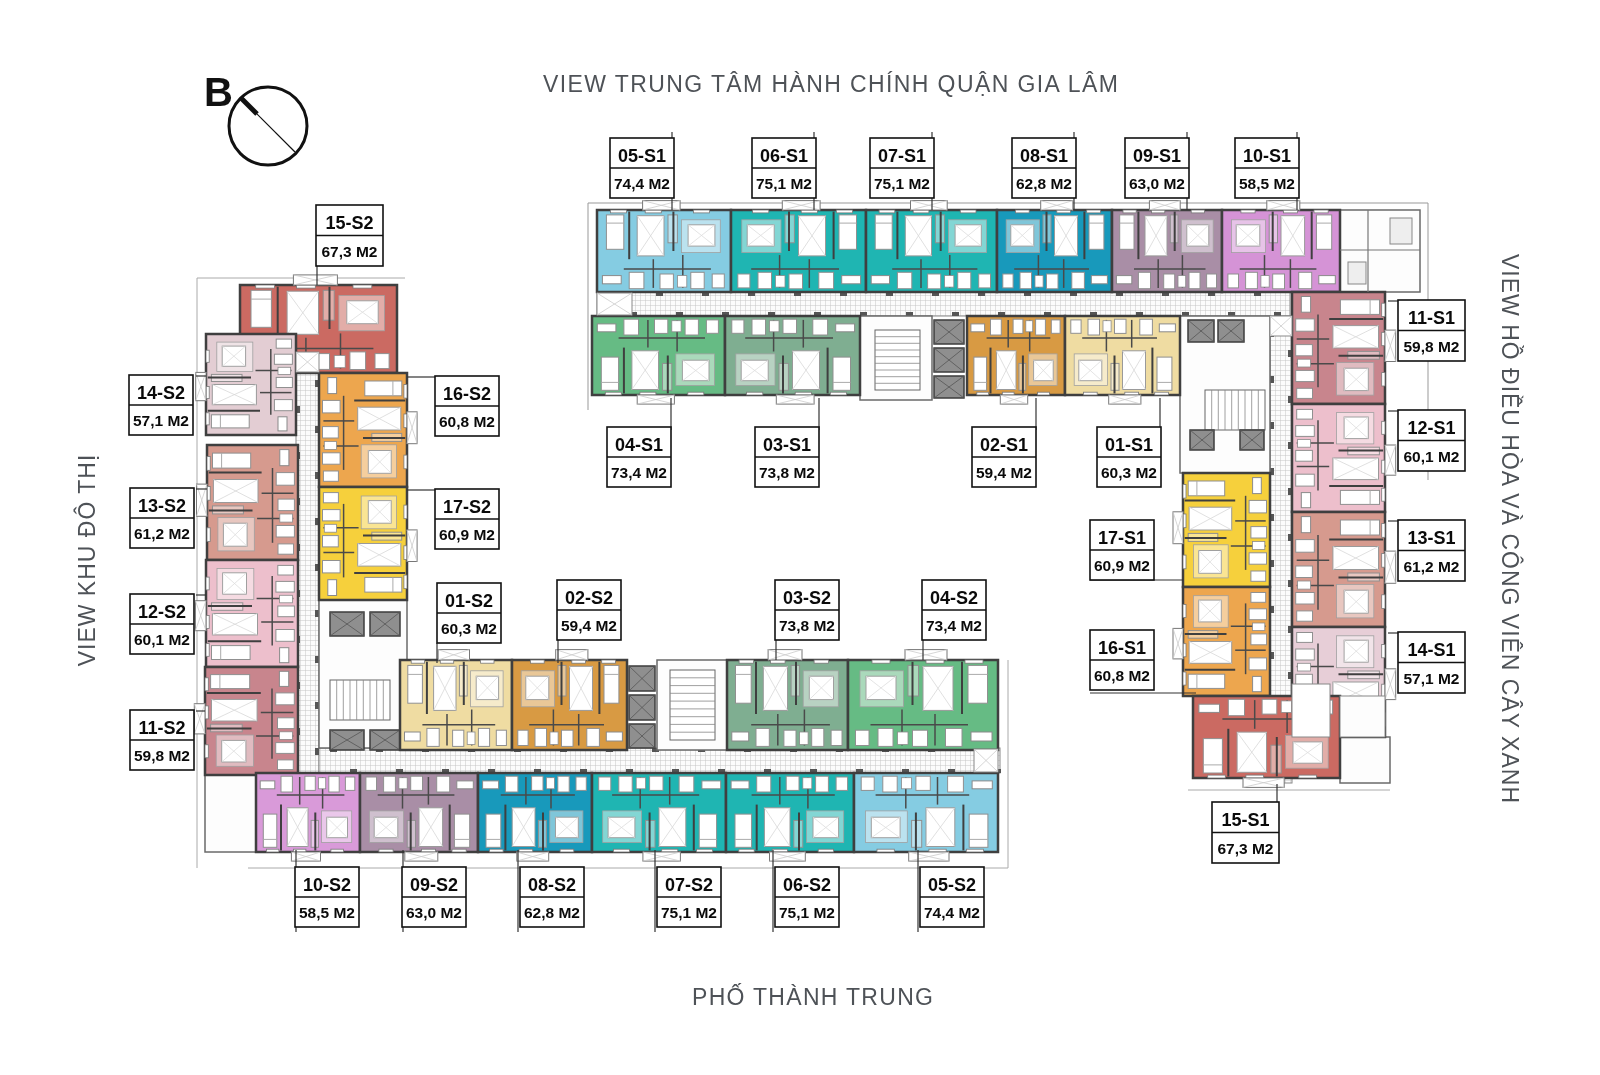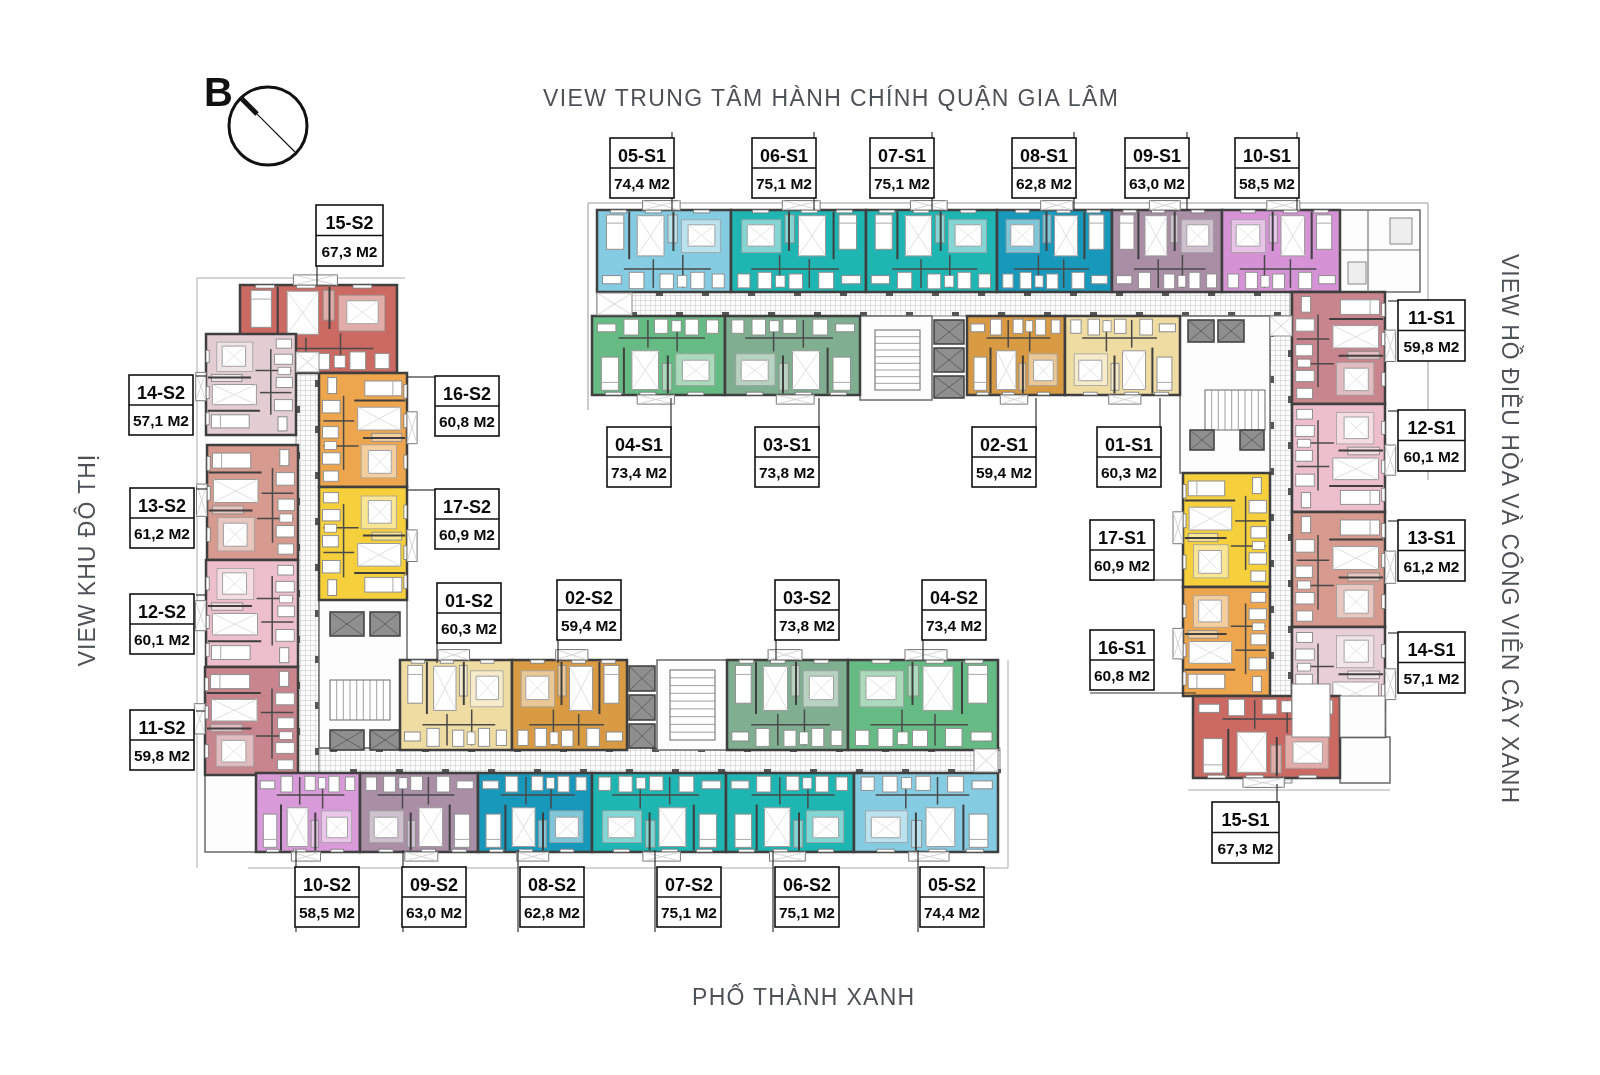--- a/index.html
+++ b/index.html
@@ -1345,15 +1345,15 @@
 <text x="807.0" y="912.6" text-anchor="middle" dominant-baseline="central" font-family="Liberation Sans, sans-serif" font-weight="bold" font-size="15.5" fill="#0a0a0a">75,1 M2</text>
 <rect x="920.0" y="867.0" width="64.0" height="60.0" fill="#ffffff" stroke="#111" stroke-width="1.6"></rect>
 <line x1="920.0" y1="897.0" x2="984.0" y2="897.0" stroke="#111" stroke-width="1.3"></line>
 <text x="952.0" y="885.0" text-anchor="middle" dominant-baseline="central" font-family="Liberation Sans, sans-serif" font-weight="bold" font-size="18" fill="#0a0a0a">05-S2</text>
 <text x="952.0" y="912.6" text-anchor="middle" dominant-baseline="central" font-family="Liberation Sans, sans-serif" font-weight="bold" font-size="15.5" fill="#0a0a0a">74,4 M2</text>
 <circle cx="268" cy="126" r="39" fill="none" stroke="#111" stroke-width="3"></circle>
 <line x1="241" y1="98" x2="295" y2="152" stroke="#111" stroke-width="1.2"></line>
 <line x1="241" y1="98" x2="257" y2="114" stroke="#111" stroke-width="5"></line>
 <text x="204" y="106" font-family="Liberation Sans, sans-serif" font-weight="bold" font-size="40" fill="#111">B</text>
 </svg>
-<div class="t" style="left:543px;top:85px;font-size:23px;letter-spacing:1.4px">VIEW TRUNG TÂM HÀNH CHÍNH QUẬN GIA LÂM</div>
-<div class="t" style="left:692px;top:984px;font-size:23px;letter-spacing:1.3px">PHỐ THÀNH XANH</div>
+<div class="t" style="left:543px;top:71px;font-size:23px;letter-spacing:1.4px">VIEW TRUNG TÂM HÀNH CHÍNH QUẬN GIA LÂM</div>
+<div class="t" style="left:692px;top:984px;font-size:23px;letter-spacing:1.3px">PHỐ THÀNH TRUNG</div>
 <div class="t" style="left:87px;top:560px;font-size:23px;letter-spacing:1px;transform:translate(-50%,-50%) rotate(-90deg)">VIEW KHU ĐÔ THỊ</div>
 <div class="t" style="left:1509px;top:529px;font-size:23px;letter-spacing:1px;transform:translate(-50%,-50%) rotate(90deg)">VIEW HỒ ĐIỀU HÒA VÀ CÔNG VIÊN CÂY XANH</div>
 </body></html>

